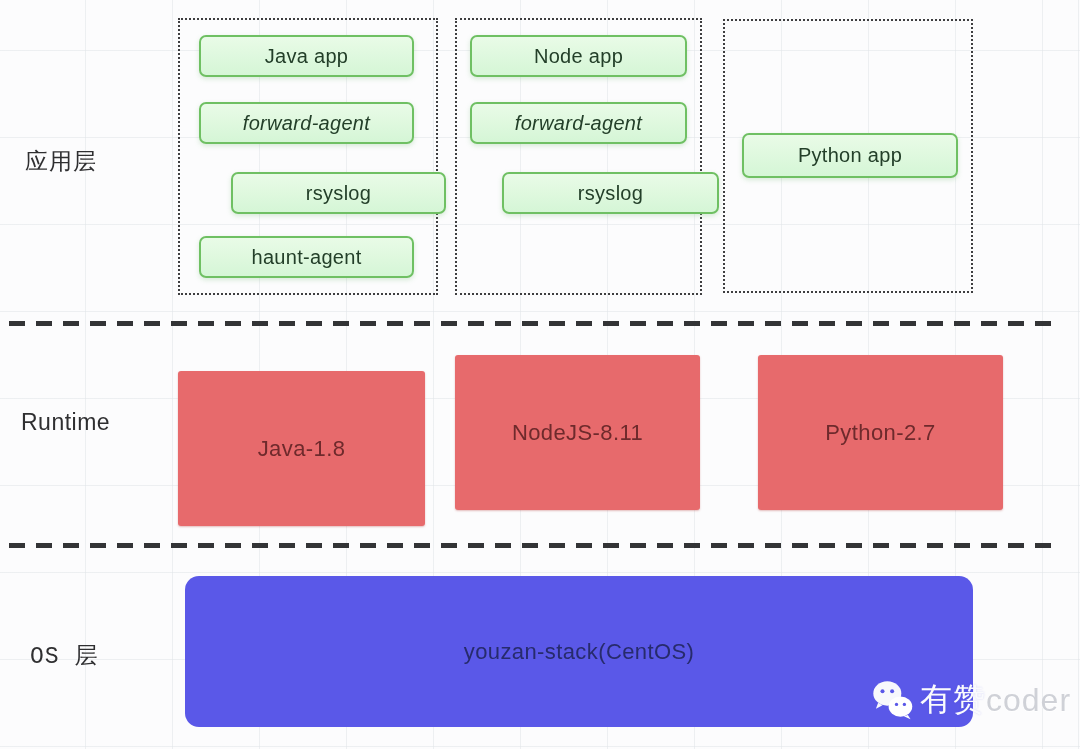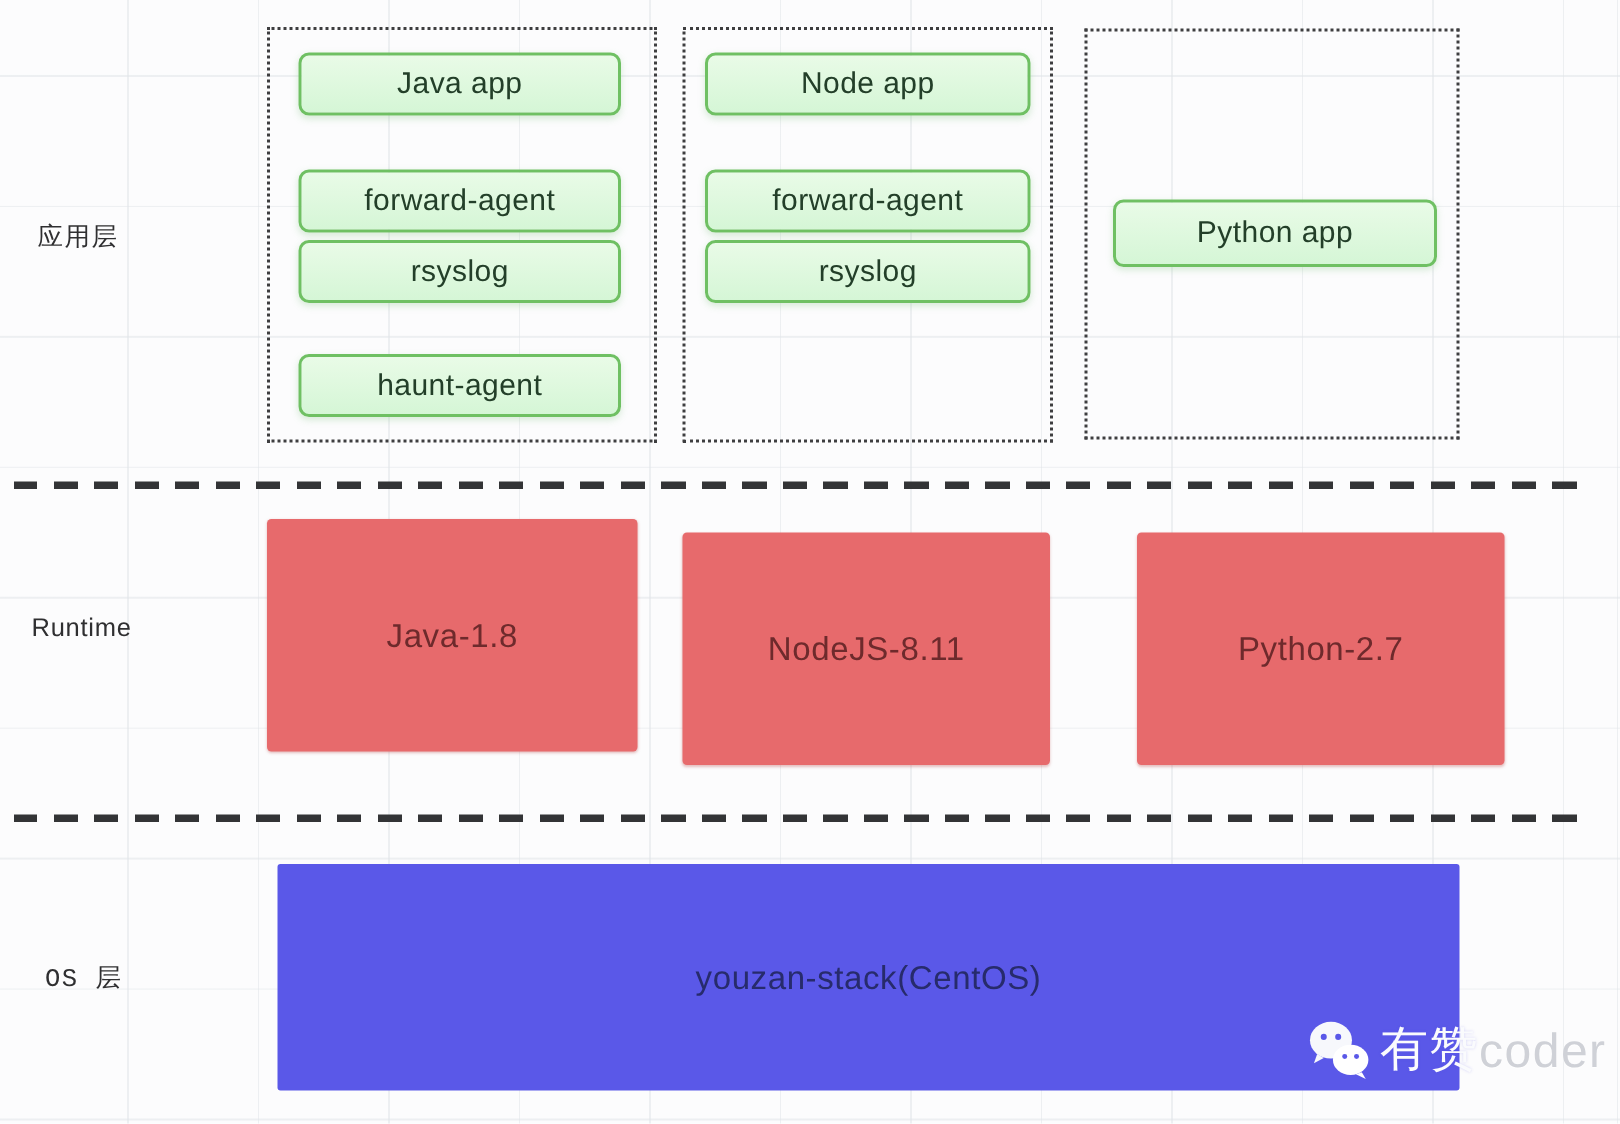--- a/index.html
+++ b/index.html
@@ -17,21 +17,21 @@
     background-image:
       repeating-linear-gradient(0deg,  rgba(224,228,232,0.55) 0 1px, transparent 1px 87px),
       repeating-linear-gradient(90deg, rgba(224,228,232,0.55) 0 1px, transparent 1px 87px);
     background-position: -2px -2px;
   }
 
   
   .layer-label {
     position: absolute;
     color: #2f2f31;
-    font-size: 17px;
+    font-size: 23px;
     font-weight: 500;
     letter-spacing: 1px;
     white-space: nowrap;
   }
   .label-app     { left: 25px;  top: 146px; }
   .label-runtime { left: 21px;  top: 409px; letter-spacing: 0.5px; }
   .label-os      { left: 30px;  top: 640px; font-family: Liberation Mono, monospace; }
 
   
   .dotted-group {
@@ -56,22 +56,22 @@
     justify-content: center;
     color: #233f29;
     font-size: 20px;
     font-weight: 500;
     letter-spacing: 0.3px;
   }
   
   .g1 { left: 199px; width: 215px; }
   .g2 { left: 470px; width: 217px; }
   .row-1 { top: 35px; }
-  .row-2 { top: 113px; }
-  .row-3 { top: 160px; }
+  .row-2 { top: 102px; font-style: italic; }
+  .row-3 { top: 172px; margin-left: 32px; }
   .row-4 { top: 236px; }
   .box-python-app { left: 742px; top: 133px; width: 216px; height: 45px; }
 
   
   .divider {
     position: absolute;
     left: 9px;
     width: 1053px;
     height: 5px;
     background: repeating-linear-gradient(90deg, #333436 0 16px, transparent 16px 27px);
@@ -88,31 +88,31 @@
     border-radius: 3px;
     box-shadow: 0 1px 2px rgba(180,70,70,0.35);
     display: flex;
     align-items: center;
     justify-content: center;
     color: #6e2a2c;
     font-size: 22px;
     font-weight: 500;
     letter-spacing: 0.4px;
   }
-  .box-runtime-java   { left: 178px; width: 247px; top: 346px; }
+  .box-runtime-java   { left: 178px; width: 247px; top: 371px; }
   .box-runtime-node   { left: 455px; width: 245px; top: 355px; }
   .box-runtime-python { left: 727px; width: 245px; top: 355px; margin-left: 31px; }
 
   
   .blue-box {
     position: absolute;
     left: 185px; top: 576px;
     width: 788px; height: 151px;
     background: #5a58e8;
-    border-radius: 2px;
+    border-radius: 14px;
     display: flex;
     align-items: center;
     justify-content: center;
     color: #272b6c;
     font-size: 22px;
     font-weight: 500;
     letter-spacing: 0.4px;
   }
 
   

